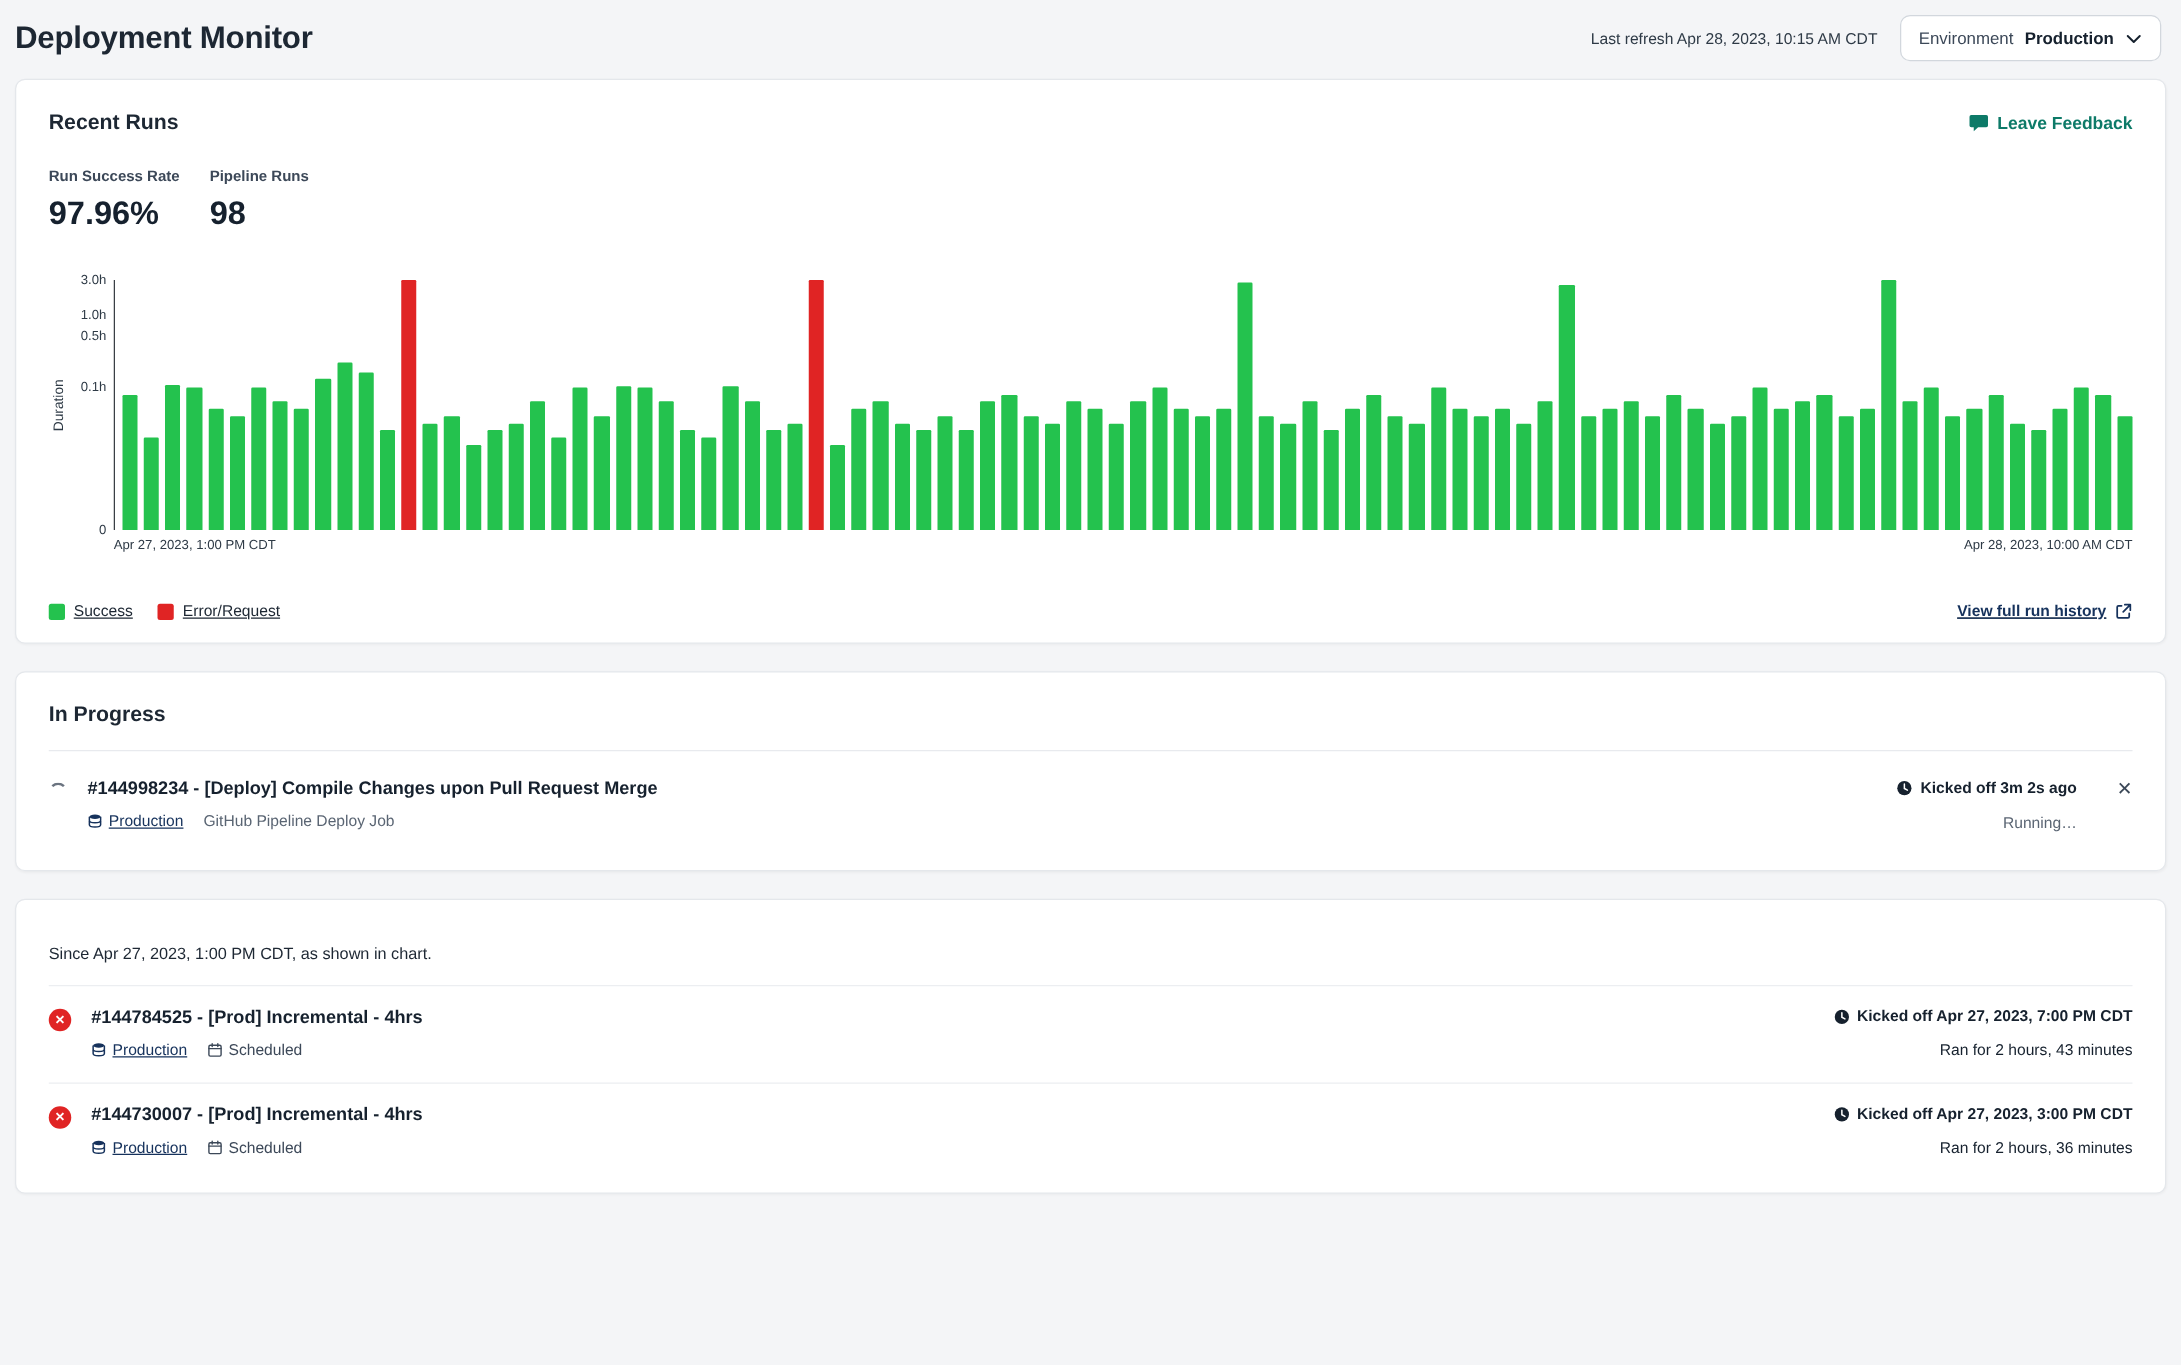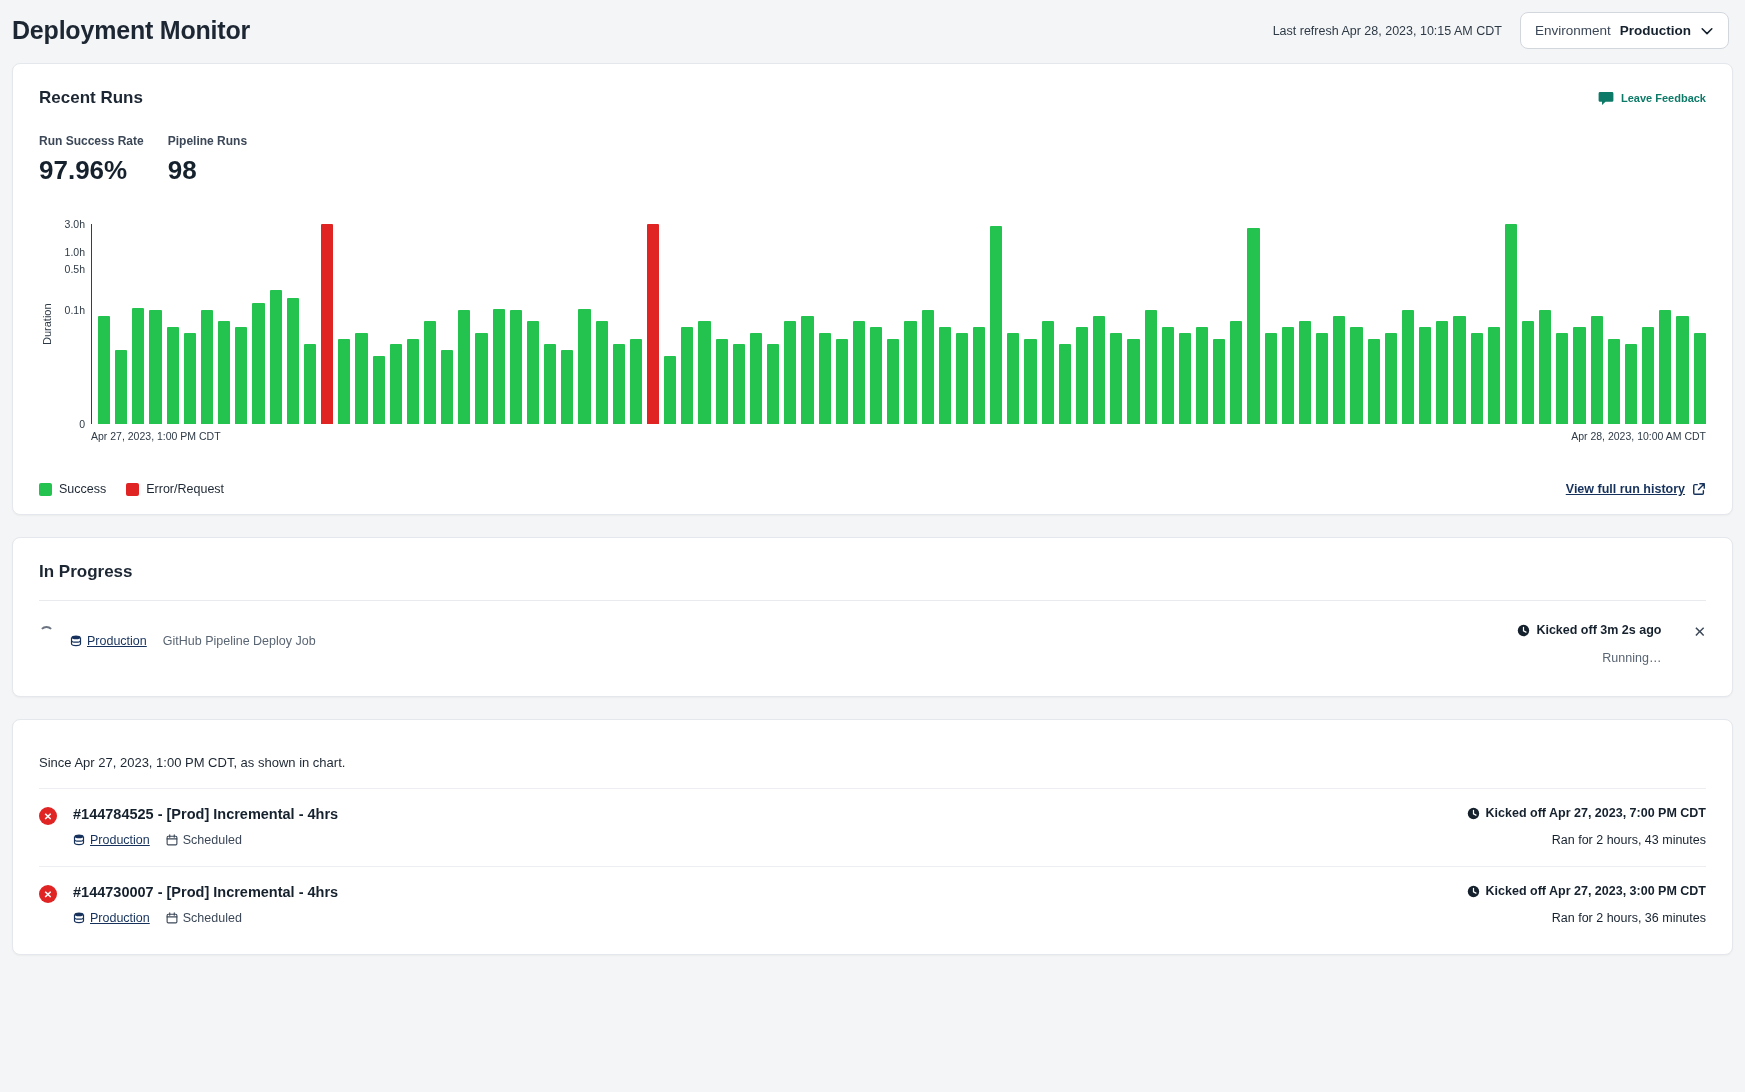--- a/index.html
+++ b/index.html
@@ -31,21 +31,21 @@
   .env-select .env-label{color:#3c4858;}
   .env-select .env-value{font-weight:700;color:#16212e;}
   .card{
     background:#fff;border:1px solid #e4e7eb;border-radius:8px;
     box-shadow:0 1px 2px rgba(0,0,0,0.04);
   }
   .recent-card{margin:2px 12px 0;padding:24px 26px 18px;}
   .card-head{display:flex;justify-content:space-between;align-items:center;}
   h2{font-size:17px;font-weight:700;margin:0;}
   .feedback{
-    display:flex;align-items:center;gap:7px;font-size:11px;
+    display:flex;align-items:flex-end;gap:7px;font-size:14px;
     color:var(--feedback);cursor:pointer;font-weight:600;
   }
   .stats{display:flex;gap:24px;margin-top:26px;}
   .stat-label{font-size:12px;font-weight:700;color:#3c4858;}
   .stat-value{font-size:26px;font-weight:700;margin-top:7px;color:#16212e;}
   .chart{margin-top:38px;}
   .chart-row{display:flex;}
   .ylabel{
     width:16px;height:200px;display:flex;align-items:center;justify-content:center;
     writing-mode:vertical-rl;transform:rotate(180deg);
@@ -60,21 +60,21 @@
   .bars{
     position:absolute;left:0;right:0;top:0;bottom:0;
     display:flex;align-items:flex-end;gap:5px;padding-left:6px;
   }
   .bar{flex:1;background:var(--success);border-radius:1px 1px 0 0;min-width:4px;}
   .bar.failed{background:var(--failed);}
   .xlabels{
     display:flex;justify-content:space-between;
     margin:6px 0 0 52px;font-size:10.5px;color:#2e3a46;
   }
-  .chart-footer{display:flex;align-items:center;margin-top:40px;}
+  .chart-footer{display:flex;align-items:center;margin-top:40px;text-decoration:underline;}
   .legend{display:flex;align-items:center;gap:20px;flex:1;}
   .legend-item{display:flex;align-items:center;gap:7px;font-size:12.5px;color:#1d2733;}
   .swatch{width:13px;height:13px;border-radius:2px;display:inline-block;}
   .swatch.success{background:var(--success);}
   .swatch.failed{background:var(--failed);}
   .history-link{
     display:flex;align-items:center;gap:7px;font-size:12.5px;font-weight:700;
     color:var(--link);cursor:pointer;
   }
   .history-link .link-text{text-decoration:underline;}
@@ -302,20 +302,21 @@
 </div>
 
 <div class="mid-row">
 
   <div class="card half-card">
     <h2>In Progress</h2>
     <div class="divider"></div>
     <div class="run-item">
       <div class="spinner"></div>
       <div class="run-main">
+        <div class="run-title">#144998234 - [Deploy] Compile Changes upon Pull Request Merge</div>
         <div class="run-meta">
           <span class="env-link">
             <span>
               <svg width="12" height="12" viewBox="0 0 16 16">
                   <ellipse cx="8" cy="3.2" rx="6" ry="2.4" fill="#16325c"></ellipse>
                   <path d="M2 3.2 v4 c0 1.3 2.7 2.4 6 2.4 s6 -1.1 6 -2.4 v-4" fill="none" stroke="#16325c" stroke-width="1.6"></path>
                   <path d="M2 7.8 v4 c0 1.3 2.7 2.4 6 2.4 s6 -1.1 6 -2.4 v-4" fill="none" stroke="#16325c" stroke-width="1.6"></path>
                 </svg>
             </span>
             <span class="env-link-text">Production</span>

